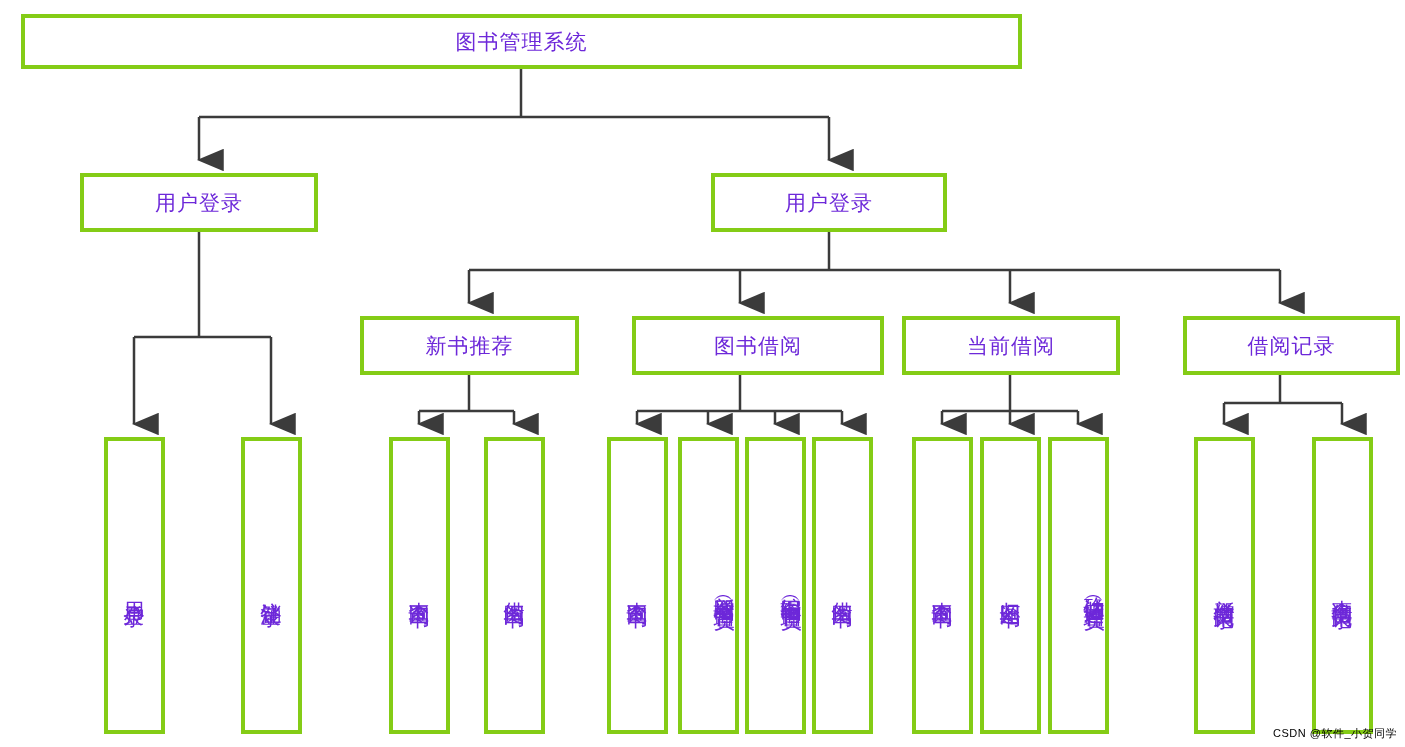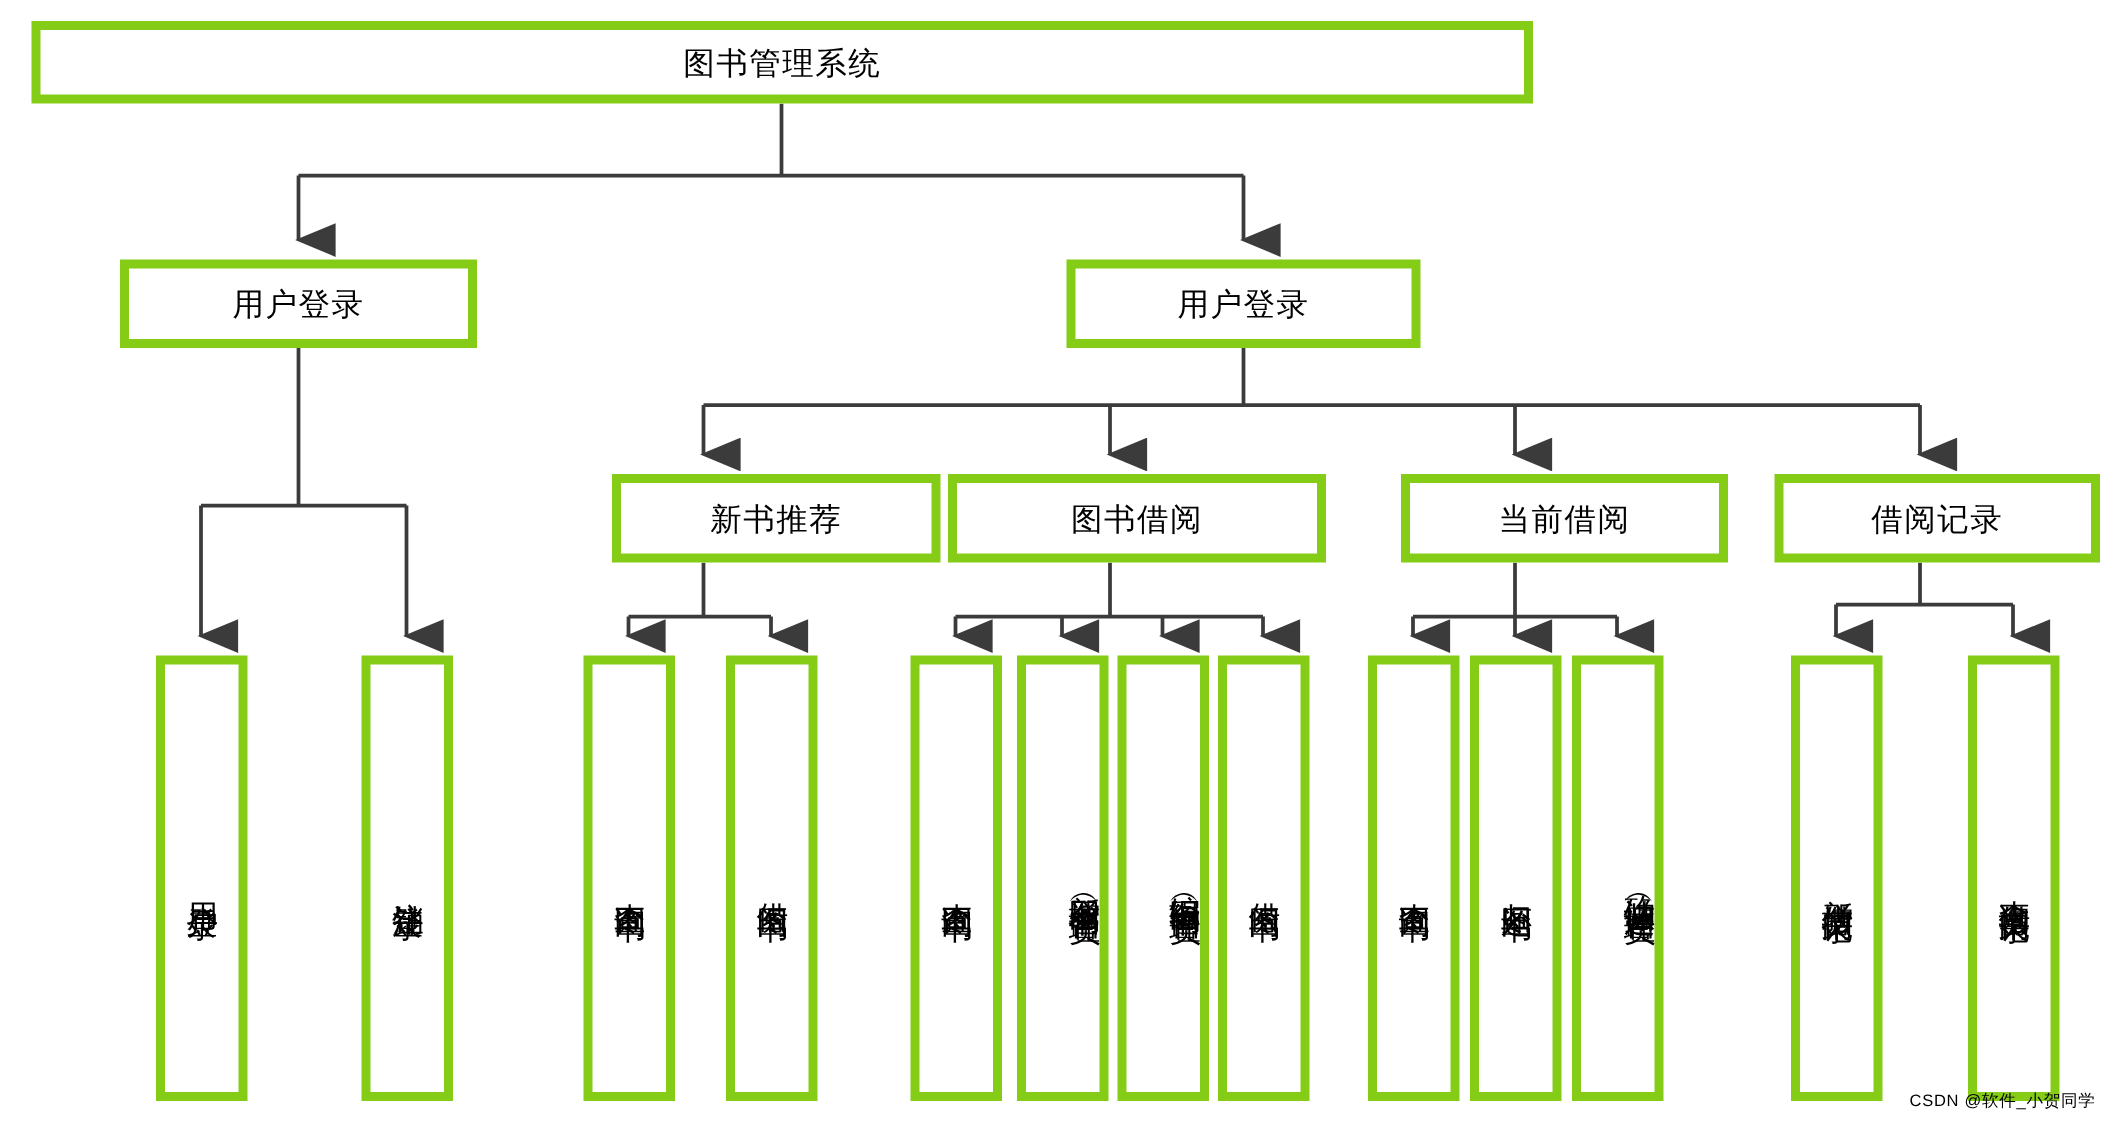--- a/index.html
+++ b/index.html
@@ -20,26 +20,26 @@
   svg#wires {
     position: absolute;
     left: 0;
     top: 0;
     width: 1405px;
     height: 747px;
   }
   .node {
     position: absolute;
     box-sizing: border-box;
-    border: 6px solid #84cc16;
+    border: 4px solid #84cc16;
     background: #ffffff;
     display: flex;
     align-items: center;
     justify-content: center;
-    color: #000000;
+    color: #6d28d9;
   }
   .node.horiz {
     font-size: 21px;
     letter-spacing: 1px;
   }
   .node.vert {
     writing-mode: vertical-rl;
     text-orientation: upright;
     font-size: 21px;
     letter-spacing: 2px;
@@ -123,27 +123,27 @@
     <span>图书管理系统</span>
   </div>
 
   <div class="node horiz" style="left:80px; top:173px; width:238px; height:59px;">
     <span>用户登录</span>
   </div>
   <div class="node horiz" style="left:711px; top:173px; width:236px; height:59px;">
     <span>用户登录</span>
   </div>
 
-  <div class="node horiz" style="left:360px; top:316px; width:219px; height:59px;margin-left:48px;">
+  <div class="node horiz" style="left:360px; top:316px; width:219px; height:59px;">
     <span>新书推荐</span>
   </div>
   <div class="node horiz" style="left:632px; top:316px; width:252px; height:59px;">
     <span>图书借阅</span>
   </div>
-  <div class="node horiz" style="left:934px; top:316px; width:218px; height:59px;">
+  <div class="node horiz" style="left:902px; top:316px; width:218px; height:59px;">
     <span>当前借阅</span>
   </div>
   <div class="node horiz" style="left:1183px; top:316px; width:217px; height:59px;">
     <span>借阅记录</span>
   </div>
 
   <div class="node vert mid" style="left:104px; top:437px; width:61px; height:297px;">
     <span>用户登录</span>
   </div>
   <div class="node vert mid" style="left:241px; top:437px; width:61px; height:297px;">

